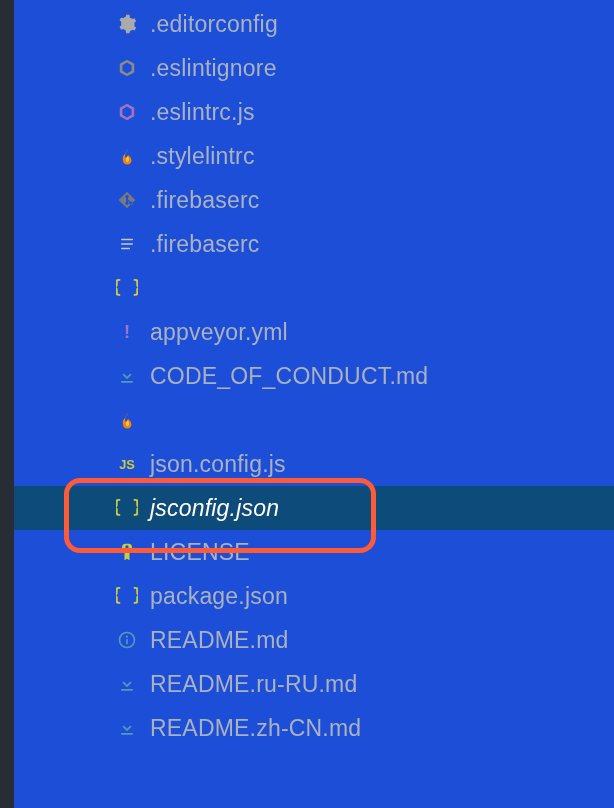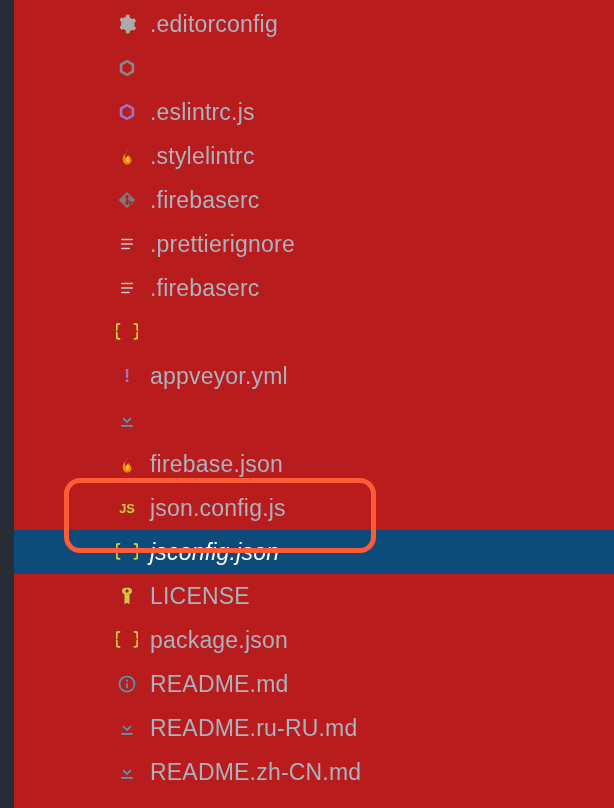--- a/index.html
+++ b/index.html
@@ -11,21 +11,21 @@
     overflow: hidden;
     display: flex;
   }
   .activity-bar {
     width: 14px;
     height: 100%;
     background: #282c34;
   }
   .sidebar {
     flex: 1;
-    background: #b91c1c;
+    background: #1d4ed8;
     padding-top: 2px;
   }
   .file-row {
     display: flex;
     align-items: center;
     height: 44px;
     padding-left: 102px;
     cursor: pointer;
     position: relative;
   }
@@ -76,20 +76,21 @@
           </svg>
         </span>
         <span class="label">.editorconfig</span>
       </div>
       <div class="file-row">
         <span class="icon">
           <svg viewBox="0 0 24 24" width="20" height="20">
             <path fill="#8a8a8a" d="M12 2l8.66 5v10L12 22 3.34 17V7L12 2zm0 3.5L6.5 8.75v6.5L12 18.5l5.5-3.25v-6.5L12 5.5z"></path>
           </svg>
         </span>
+        <span class="label">.eslintignore</span>
       </div>
       <div class="file-row">
         <span class="icon">
           <svg viewBox="0 0 24 24" width="20" height="20">
             <path fill="#a074c4" d="M12 2l8.66 5v10L12 22 3.34 17V7L12 2zm0 3.5L6.5 8.75v6.5L12 18.5l5.5-3.25v-6.5L12 5.5z"></path>
           </svg>
         </span>
         <span class="label">.eslintrc.js</span>
       </div>
       <div class="file-row">
@@ -108,28 +109,20 @@
           </svg>
         </span>
         <span class="label">.firebaserc</span>
       </div>
       <div class="file-row">
         <span class="icon">
           <svg viewBox="0 0 24 24" width="18" height="18">
             <path stroke="#c3c7ce" stroke-width="2.2" stroke-linecap="round" d="M5 6h14M5 12h14M5 18h10"></path>
           </svg>
         </span>
-        <span class="label">.prettierignore</span>
-      </div>
-      <div class="file-row">
-        <span class="icon">
-          <svg viewBox="0 0 24 24" width="18" height="18">
-            <path stroke="#c3c7ce" stroke-width="2.2" stroke-linecap="round" d="M5 6h14M5 12h14M5 18h10"></path>
-          </svg>
-        </span>
         <span class="label">.firebaserc</span>
       </div>
       <div class="file-row">
         <span class="icon">
           <svg viewBox="0 0 24 24" width="22" height="22">
             <text x="12" y="17" text-anchor="middle" fill="#cbcb41" font-size="19" font-weight="700" font-family="monospace">{ }</text>
           </svg>
         </span>
       </div>
       <div class="file-row">
@@ -139,29 +132,29 @@
           </svg>
         </span>
         <span class="label">appveyor.yml</span>
       </div>
       <div class="file-row">
         <span class="icon">
           <svg viewBox="0 0 24 24" width="20" height="20">
             <path fill="#519aba" d="M12 3v10l4-4 1.4 1.4L12 16 6.6 10.4 8 9l4 4V3h0zM5 18h14v2H5z"></path>
           </svg>
         </span>
+        <span class="label">CODE_OF_CONDUCT.md</span>
       </div>
       <div class="file-row">
         <span class="icon">
           <svg viewBox="0 0 24 24" width="19" height="21">
             <path fill="#f5820d" d="M12 2c1 4-3 5-3 9 0 2 1 3 2 3 0-2 1-3 2-4 1 2 4 3 4 7 0 3-2 5-5 5s-6-2-6-7c0-6 6-7 6-13z"></path>
             <path fill="#ffca28" d="M12 12c1 1 2 2 2 4 0 2-1 3-2 3s-2-1-2-3c0-2 1-3 2-4z"></path>
           </svg>
         </span>
-        <span class="label">firebase.json</span>
       </div>
       <div class="file-row">
         <span class="icon">
           <svg viewBox="0 0 24 24" width="22" height="22">
             <text x="12" y="17" text-anchor="middle" fill="#cbcb41" font-size="14" font-weight="800" font-family="Arial">JS</text>
           </svg>
         </span>
         <span class="label">json.config.js</span>
       </div>
       <div class="file-row selected">

